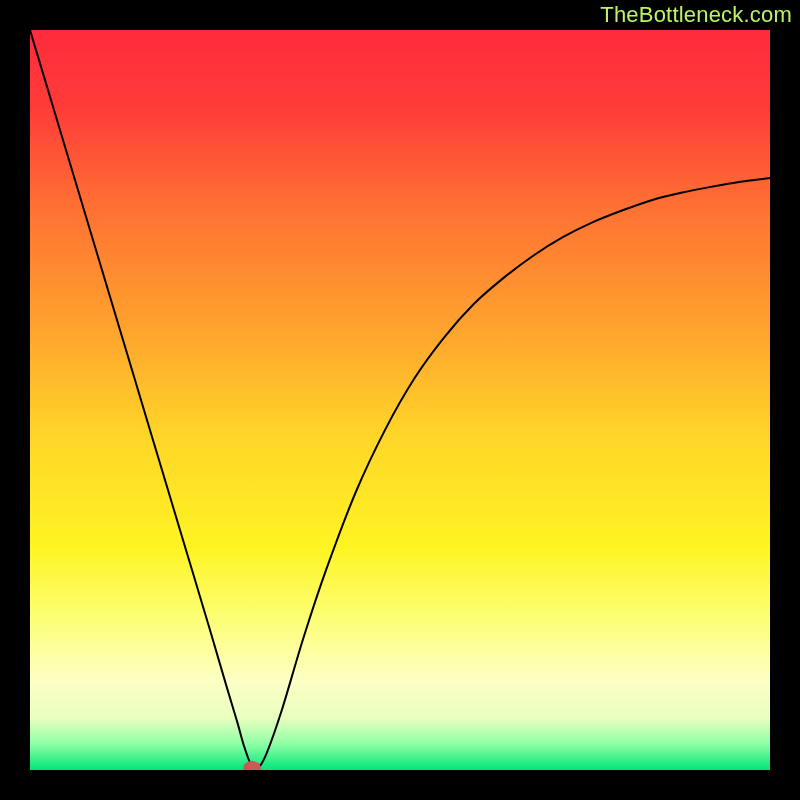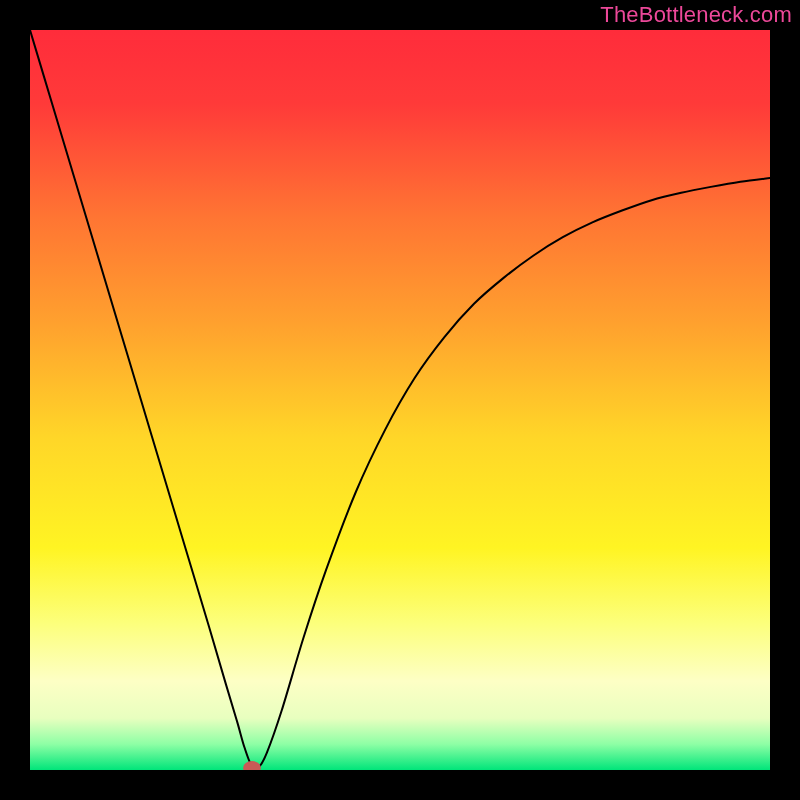--- a/index.html
+++ b/index.html
@@ -14,21 +14,21 @@
   .frame {
     position: relative;
     width: 800px;
     height: 800px;
     background: #000;
   }
   .watermark {
     position: absolute;
     top: 2px;
     right: 8px;
-    color: #ec4899;
+    color: #bef264;
     font-size: 22px;
     font-weight: 500;
     letter-spacing: 0.2px;
     font-family: Arial, Helvetica, sans-serif;
   }
   .plot {
     position: absolute;
     left: 30px;
     top: 30px;
     width: 740px;

